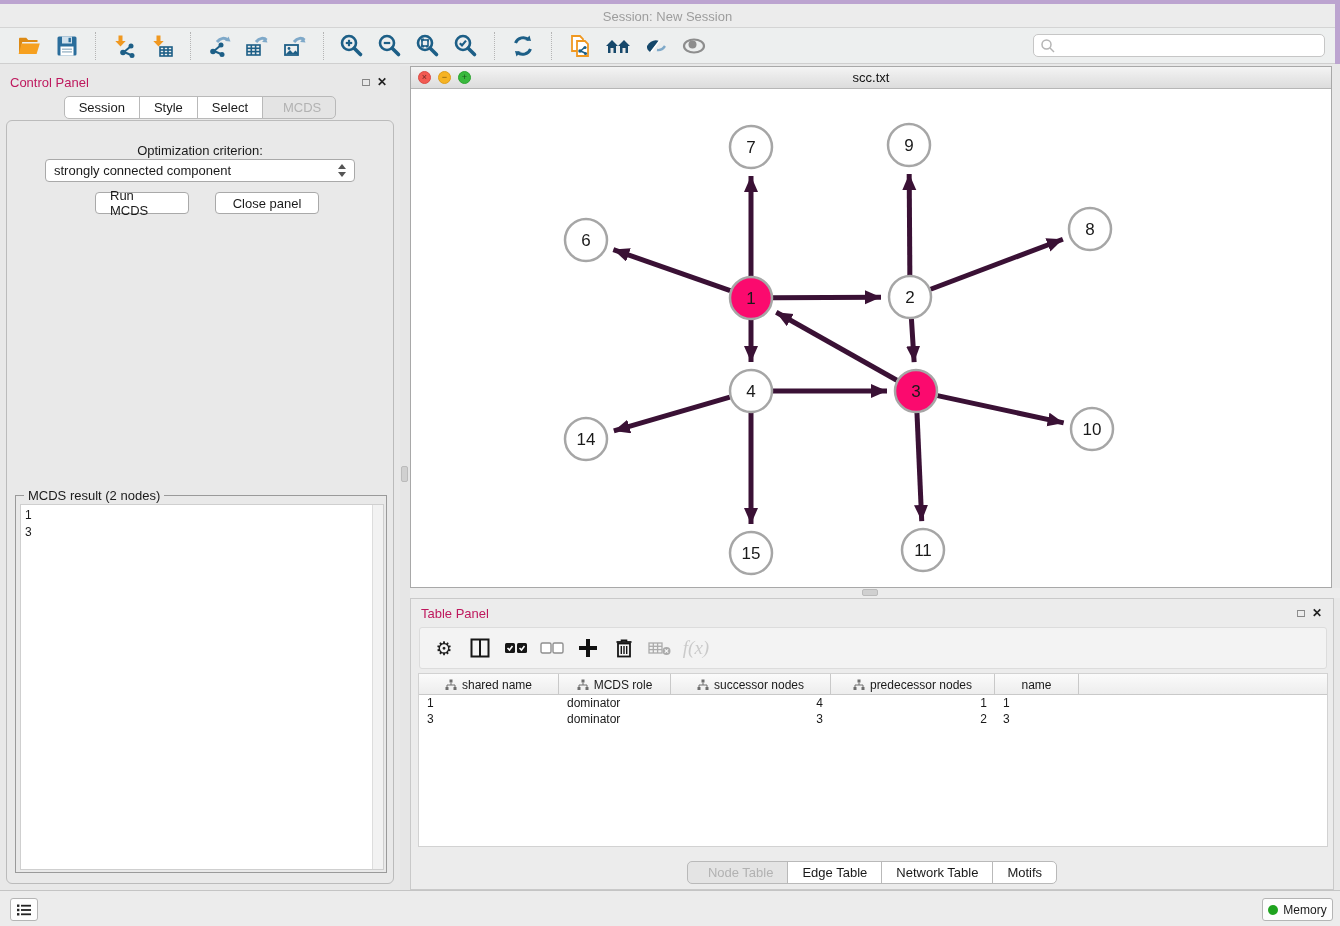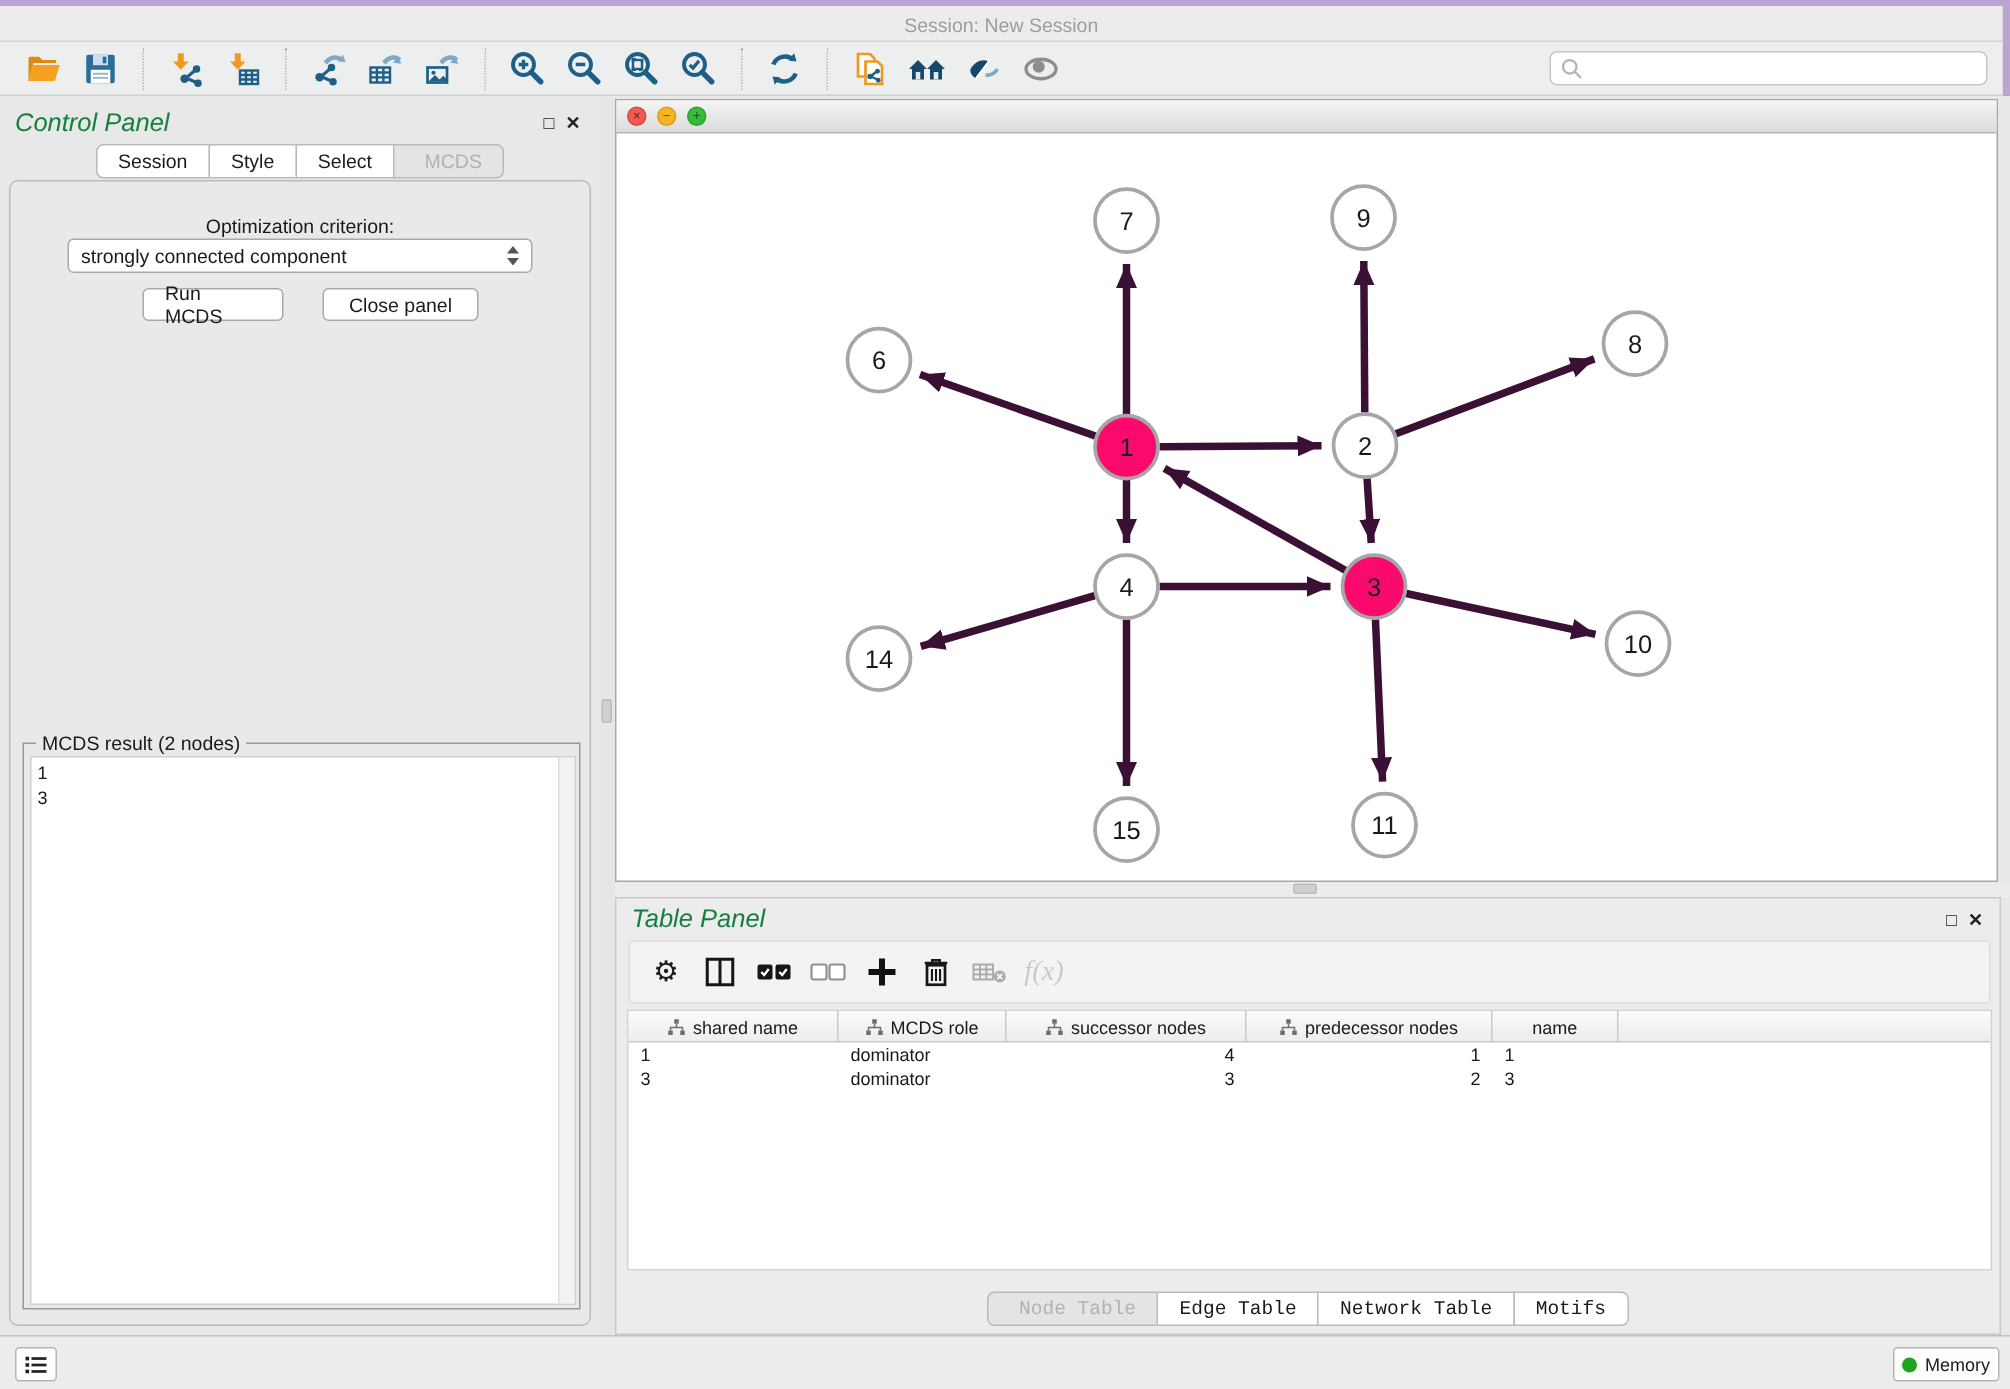--- a/index.html
+++ b/index.html
@@ -21,21 +21,21 @@
   
   #toolbar { left:0; top:28px; width:1335px; height:36px; background:#edefef; border-bottom:1px solid #cfcfcf; display:flex; align-items:center; padding:0 10px; }
   .tbi { width:30px; height:28px; display:flex; align-items:center; justify-content:center; margin:0 4px; }
   .tbi svg { display:block; }
   .tb-sep { width:1px; height:28px; margin:0 9px; border-left:1px dotted #b5b5b5; }
   #search-box { margin-left:auto; width:292px; height:23px; background:#fff; border:1px solid #c6c6c6; border-radius:5px; display:flex; align-items:center; padding:0 6px; }
   #search-box svg { opacity:.55; }
   #search-input { border:none; outline:none; flex:1; height:18px; font-size:12px; background:transparent; }
 
   
-  .panel-head-title { font-size:17px; color:#15803d;font-style:italic; }
+  .panel-head-title { font-size:13px; color:#be185d; }
   .win-btn { font-size:12px; color:#222; width:16px; text-align:center; cursor:default; }
   .win-btn.close { font-weight:bold; }
 
   
   #control-panel { left:0; top:66px; width:400px; height:824px; background:#e8e8e8; }
   #cp-header { left:10px; top:6px; right:10px; height:20px; display:flex; align-items:center; }
   #cp-header .spacer { flex:1; }
   #cp-tabs { left:0; top:30px; width:400px; display:flex; justify-content:center; }
   .tab { border:1px solid #b9b9b9; background:#fff; padding:3px 14px; font-size:13px; margin-left:-1px; position:relative; }
   .tab:first-child { border-radius:5px 0 0 5px; margin-left:0; }
@@ -78,21 +78,21 @@
   #tp-toolbar { left:8px; top:28px; width:908px; height:42px; background:#f3f3f3; border:1px solid #dcdcdc; border-radius:3px; display:flex; align-items:center; padding:0 8px; }
   .tpi { width:32px; height:30px; display:flex; align-items:center; justify-content:center; margin-right:4px; }
   .tpi.disabled { opacity:.45; }
   #fx-btn { font-family:"Liberation Serif", serif; font-style:italic; font-size:19px; color:#9a9a9a; }
   #gear-glyph { font-size:19px; color:#1d1d1d; }
   #tbl-area { left:7px; top:74px; width:910px; height:174px; background:#fff; border:1px solid #d2d2d2; overflow:hidden; }
   #tbl-head { display:flex; height:21px; background:linear-gradient(#fbfbfb,#ededed); border-bottom:1px solid #c9c9c9; }
   .th { display:flex; align-items:center; justify-content:center; gap:5px; font-size:12px; border-right:1px solid #c9c9c9; height:21px; }
   .tr { display:flex; height:16px; align-items:center; }
   .td { font-size:12px; padding:0 8px; overflow:hidden; white-space:nowrap; }
-  #tp-tabs { left:0; top:262px; width:100%; display:flex; justify-content:center;font-family:Liberation Mono, monospace; }
+  #tp-tabs { left:0; top:262px; width:100%; display:flex; justify-content:center; }
   
   #statusbar { left:0; top:890px; width:1340px; height:36px; background:#ececec; border-top:1px solid #c4c4c4; }
   #list-btn { left:10px; top:7px; width:28px; height:23px; background:#fdfdfd; border:1px solid #b5b5b5; border-radius:3px; display:flex; align-items:center; justify-content:center; }
   #memory-btn { left:1262px; top:7px; width:71px; height:23px; background:#fdfdfd; border:1px solid #b5b5b5; border-radius:3px; display:flex; align-items:center; justify-content:center; gap:5px; font-size:12px; }
   #memory-dot { width:10px; height:10px; border-radius:50%; background:#1fa31f; }
 </style>
 </head>
 <body>
 
 <div id="desktop-top" class="abs"></div>
@@ -310,20 +310,21 @@
   </div>
 <div id="h-splitter" class="abs">
     <div id="h-grip"></div>
   </div>
 
 <div id="network-window" class="abs">
   <div id="nw-titlebar" class="abs">
     <span class="traffic t-close">×</span>
     <span class="traffic t-min">−</span>
     <span class="traffic t-max">+</span>
+    <span id="nw-title">scc.txt</span>
   </div>
   <svg id="graph-canvas" class="abs" width="920" height="498" viewBox="0 0 920 498">
     <defs>
       <marker id="arrow" markerUnits="userSpaceOnUse" markerWidth="18" markerHeight="16" refX="16" refY="7" orient="auto">
         <path d="M0,0 L16,7 L0,14 Z" fill="#3a1135"></path>
       </marker>
     </defs>
     <g id="edge-layer">
         <line x1="340" y1="187" x2="340" y2="87" stroke="#3a1135" stroke-width="5" marker-end="url(#arrow)"></line>
         <line x1="319.2449403778676" y1="201.7042820722201" x2="202.35894222917454" y2="160.61708272298256" stroke="#3a1135" stroke-width="5" marker-end="url(#arrow)"></line>

